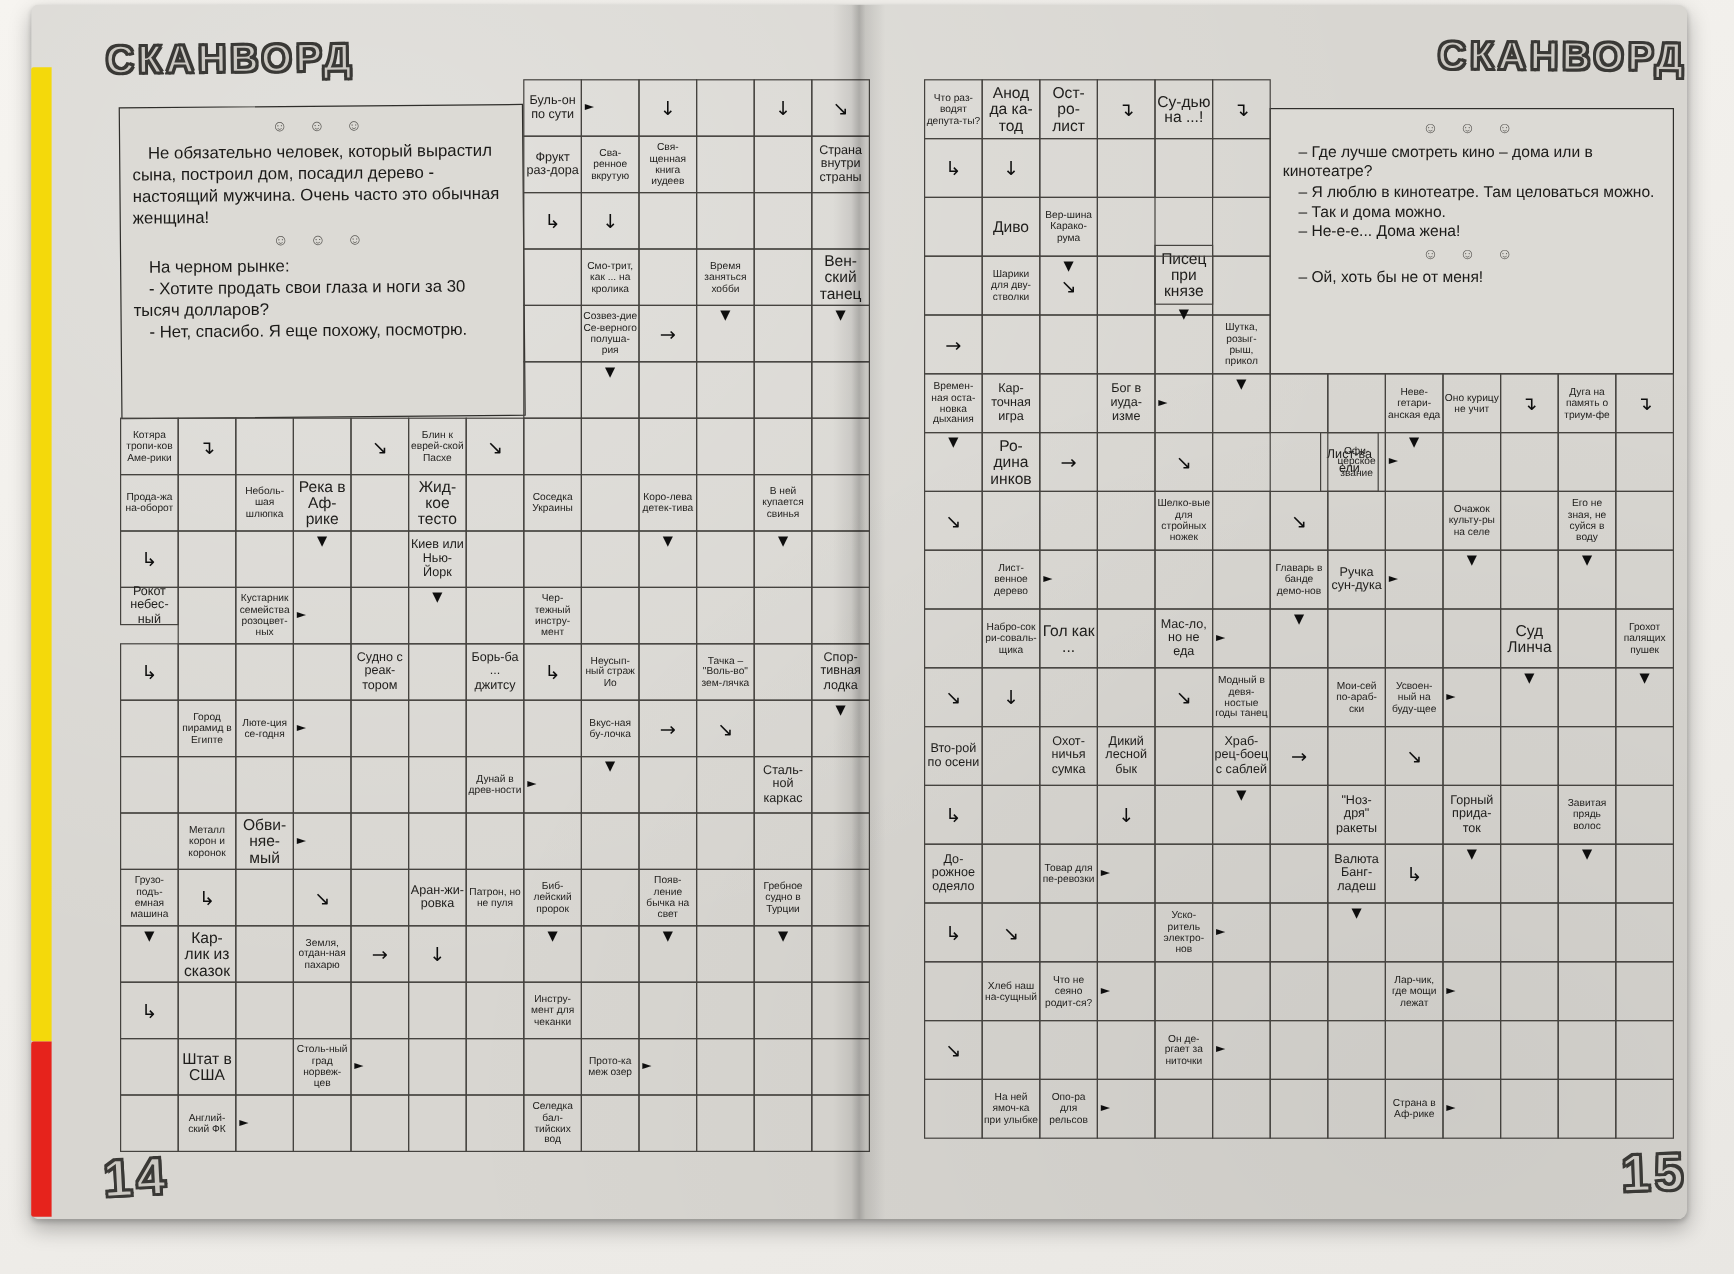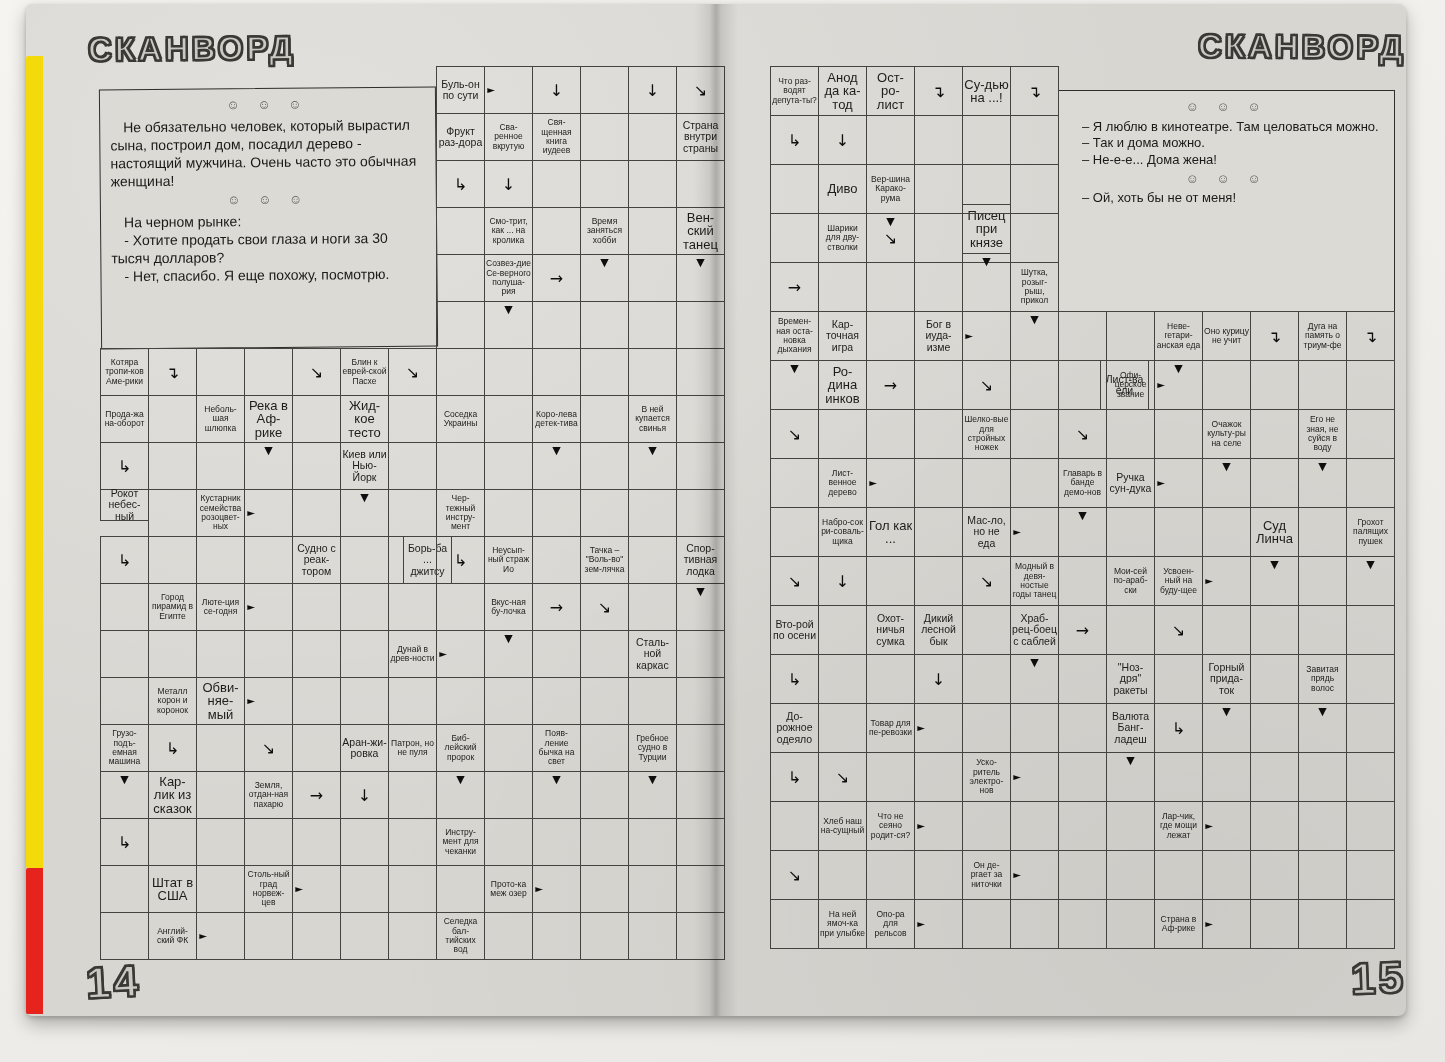--- a/index.html
+++ b/index.html
@@ -234,21 +234,21 @@
           <div class="cell" style="left: 0px; top: 470px; width: 49px; height: 48px;">
             <span class="ag">↳</span>
           </div>
           <div class="cell" style="left: 48px; top: 470px; width: 49px; height: 48px;"></div>
           <div class="cell" style="left: 96px; top: 470px; width: 49px; height: 48px;"></div>
           <div class="cell" style="left: 144px; top: 470px; width: 49px; height: 48px;"></div>
           <div class="cell" style="left: 192px; top: 470px; width: 49px; height: 48px;">
             <span class="ct md">Судно с реак-тором</span>
           </div>
           <div class="cell" style="left: 240px; top: 470px; width: 49px; height: 48px;"></div>
-          <div class="cell" style="left: 288px; top: 470px; width: 49px; height: 48px; margin-left: 15px;">
+          <div class="cell" style="left: 288px; top: 470px; width: 49px; height: 48px;">
             <span class="ct md">Борь-ба ... джитсу</span>
           </div>
           <div class="cell" style="left: 336px; top: 470px; width: 49px; height: 48px;">
             <span class="ag">↳</span>
           </div>
           <div class="cell" style="left: 384px; top: 470px; width: 49px; height: 48px;">
             <span class="ct sm">Неусып-ный страж Ио</span>
           </div>
           <div class="cell" style="left: 432px; top: 470px; width: 49px; height: 48px;"></div>
           <div class="cell" style="left: 480px; top: 470px; width: 49px; height: 48px;">
@@ -431,20 +431,21 @@
           <div class="cell" style="left: 528px; top: 846px; width: 49px; height: 48px;"></div>
           <div class="cell" style="left: 576px; top: 846px; width: 49px; height: 48px;"></div>
         </div>
       <div class="pgnum bubble">14</div>
     </div>
 
     <div class="page page-right">
       <div class="hdr bubble">СКАНВОРД</div>
       <div class="joke-box">
           <div class="smiley">☺ ☺ ☺</div>
+          <p class="joke-par">– Где лучше смотреть кино – дома или в кинотеатре?</p>
           <p class="joke-par">– Я люблю в кинотеатре. Там целоваться можно.</p>
           <p class="joke-par">– Так и дома можно.</p>
           <p class="joke-par">– Не-е-е... Дома жена!</p>
           <div class="smiley">☺ ☺ ☺</div>
           <p class="joke-par">– Ой, хоть бы не от меня!</p>
         </div>
       <div class="grid" style="width: 625px; height: 883px;">
           <div class="cell" style="left: 0px; top: 0px; width: 49px; height: 50px;">
             <span class="ct sm">Что раз-водят депута-ты?</span>
           </div>

